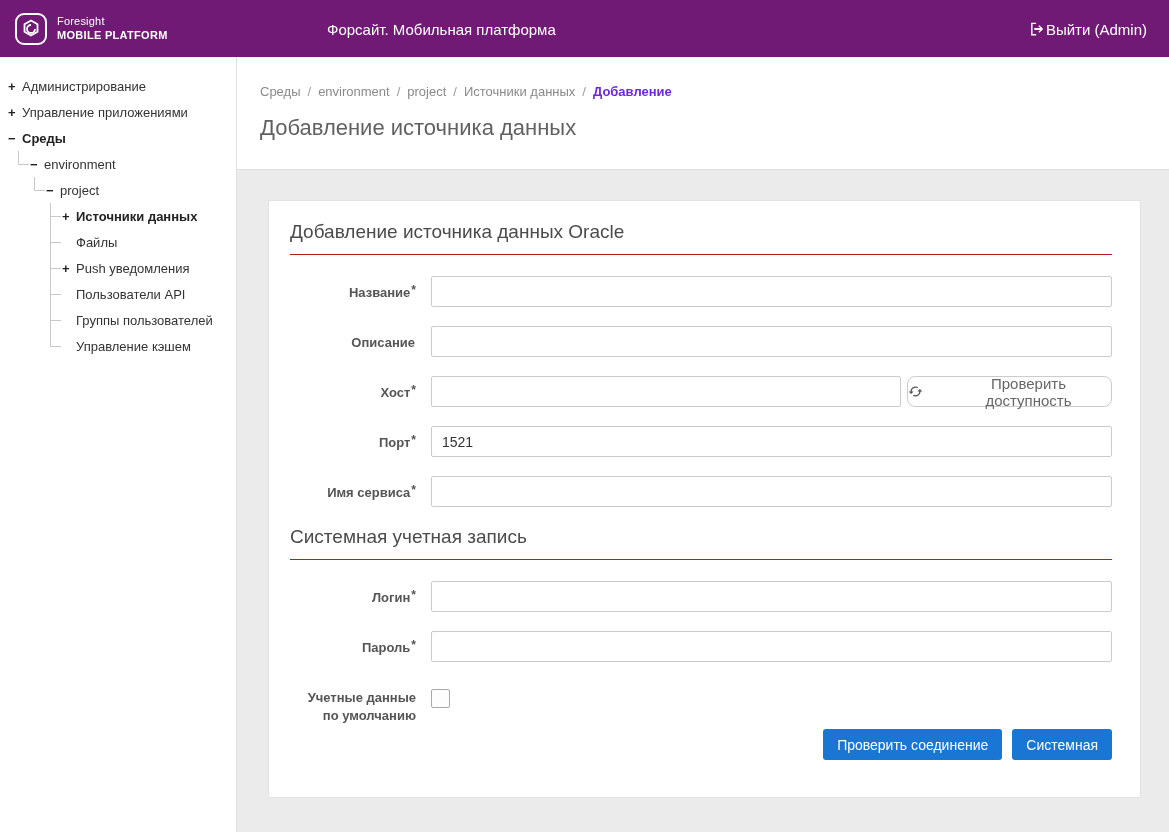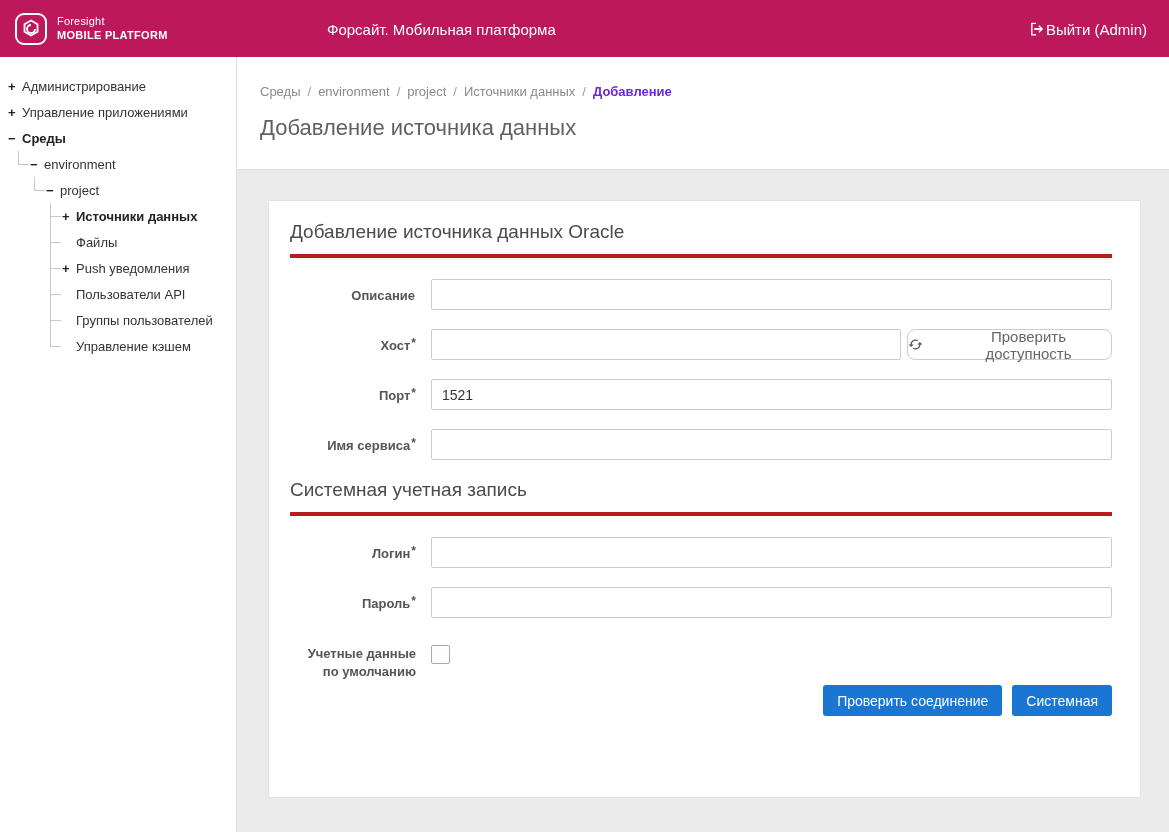--- a/index.html
+++ b/index.html
@@ -8,21 +8,21 @@
     font-family: "Liberation Sans", sans-serif;
     background: #ebebeb;
     color: #333;
   }
   .app { width:1169px; height:832px; display:flex; flex-direction:column; }
 
   
   .topbar {
     position: relative;
     height: 57px; flex: 0 0 57px;
-    background: #be185d;
+    background: #701a75;
     display: flex; align-items: center;
     padding-left: 14px;
     color: #fff;
   }
   .brand { display:flex; align-items:center; gap:9px; }
   .logo svg { display:block; }
   .brand-text { display:flex; flex-direction:column; line-height:1.25; }
   .brand-l1 { font-size:11px; font-weight:400; letter-spacing:.2px; }
   .brand-l2 { font-size:11px; font-weight:700; letter-spacing:.3px; }
   .top-title {
@@ -81,21 +81,21 @@
 
   .card-wrap { flex:1; padding:30px 28px 34px 31px; min-height:0; }
   .card {
     background:#fff; height:100%;
     border:1px solid #e2e2e2; border-radius:2px;
     padding:20px 28px 0 21px;
   }
 
   .section-title {
     font-size:19px; font-weight:400; color:#4b4b4b;
-    padding-bottom:11px; border-bottom:4px solid #b91c1c;
+    padding-bottom:11px; border-bottom:1px solid #b91c1c;
     margin-bottom:21px;
   }
   .section-title.second { margin-top:0; }
 
   .form-row { display:flex; align-items:flex-start; margin-bottom:19px; }
   .f-label {
     width:126px; flex:0 0 126px; margin-right:15px;
     text-align:right; font-size:13px; font-weight:700; color:#555;
     padding-top:8px; line-height:1.35;
   }
@@ -248,20 +248,24 @@
           <span class="crumb">Среды</span><span class="sep">/</span><span class="crumb">environment</span><span class="sep">/</span><span class="crumb">project</span><span class="sep">/</span><span class="crumb">Источники данных</span><span class="sep">/</span><span class="crumb last">Добавление</span>
         </div>
         <h1 class="page-title">Добавление источника данных</h1>
       </div>
 
       <div class="card-wrap">
         <section class="card">
 
           <h2 class="section-title">Добавление источника данных Oracle</h2>
 
+          <div class="form-row">
+            <label class="f-label"><span>Название</span><span class="req">*</span></label>
+            <input class="f-input" type="text" value="" style="">
+          </div>
 
           <div class="form-row">
             <label class="f-label"><span>Описание</span><span class="req"></span></label>
             <input class="f-input" type="text" value="" style="">
           </div>
 
           <div class="form-row">
             <label class="f-label"><span>Хост</span><span class="req">*</span></label>
             <div class="host-group">
               <input class="f-input host-input" type="text" value="" style="">

